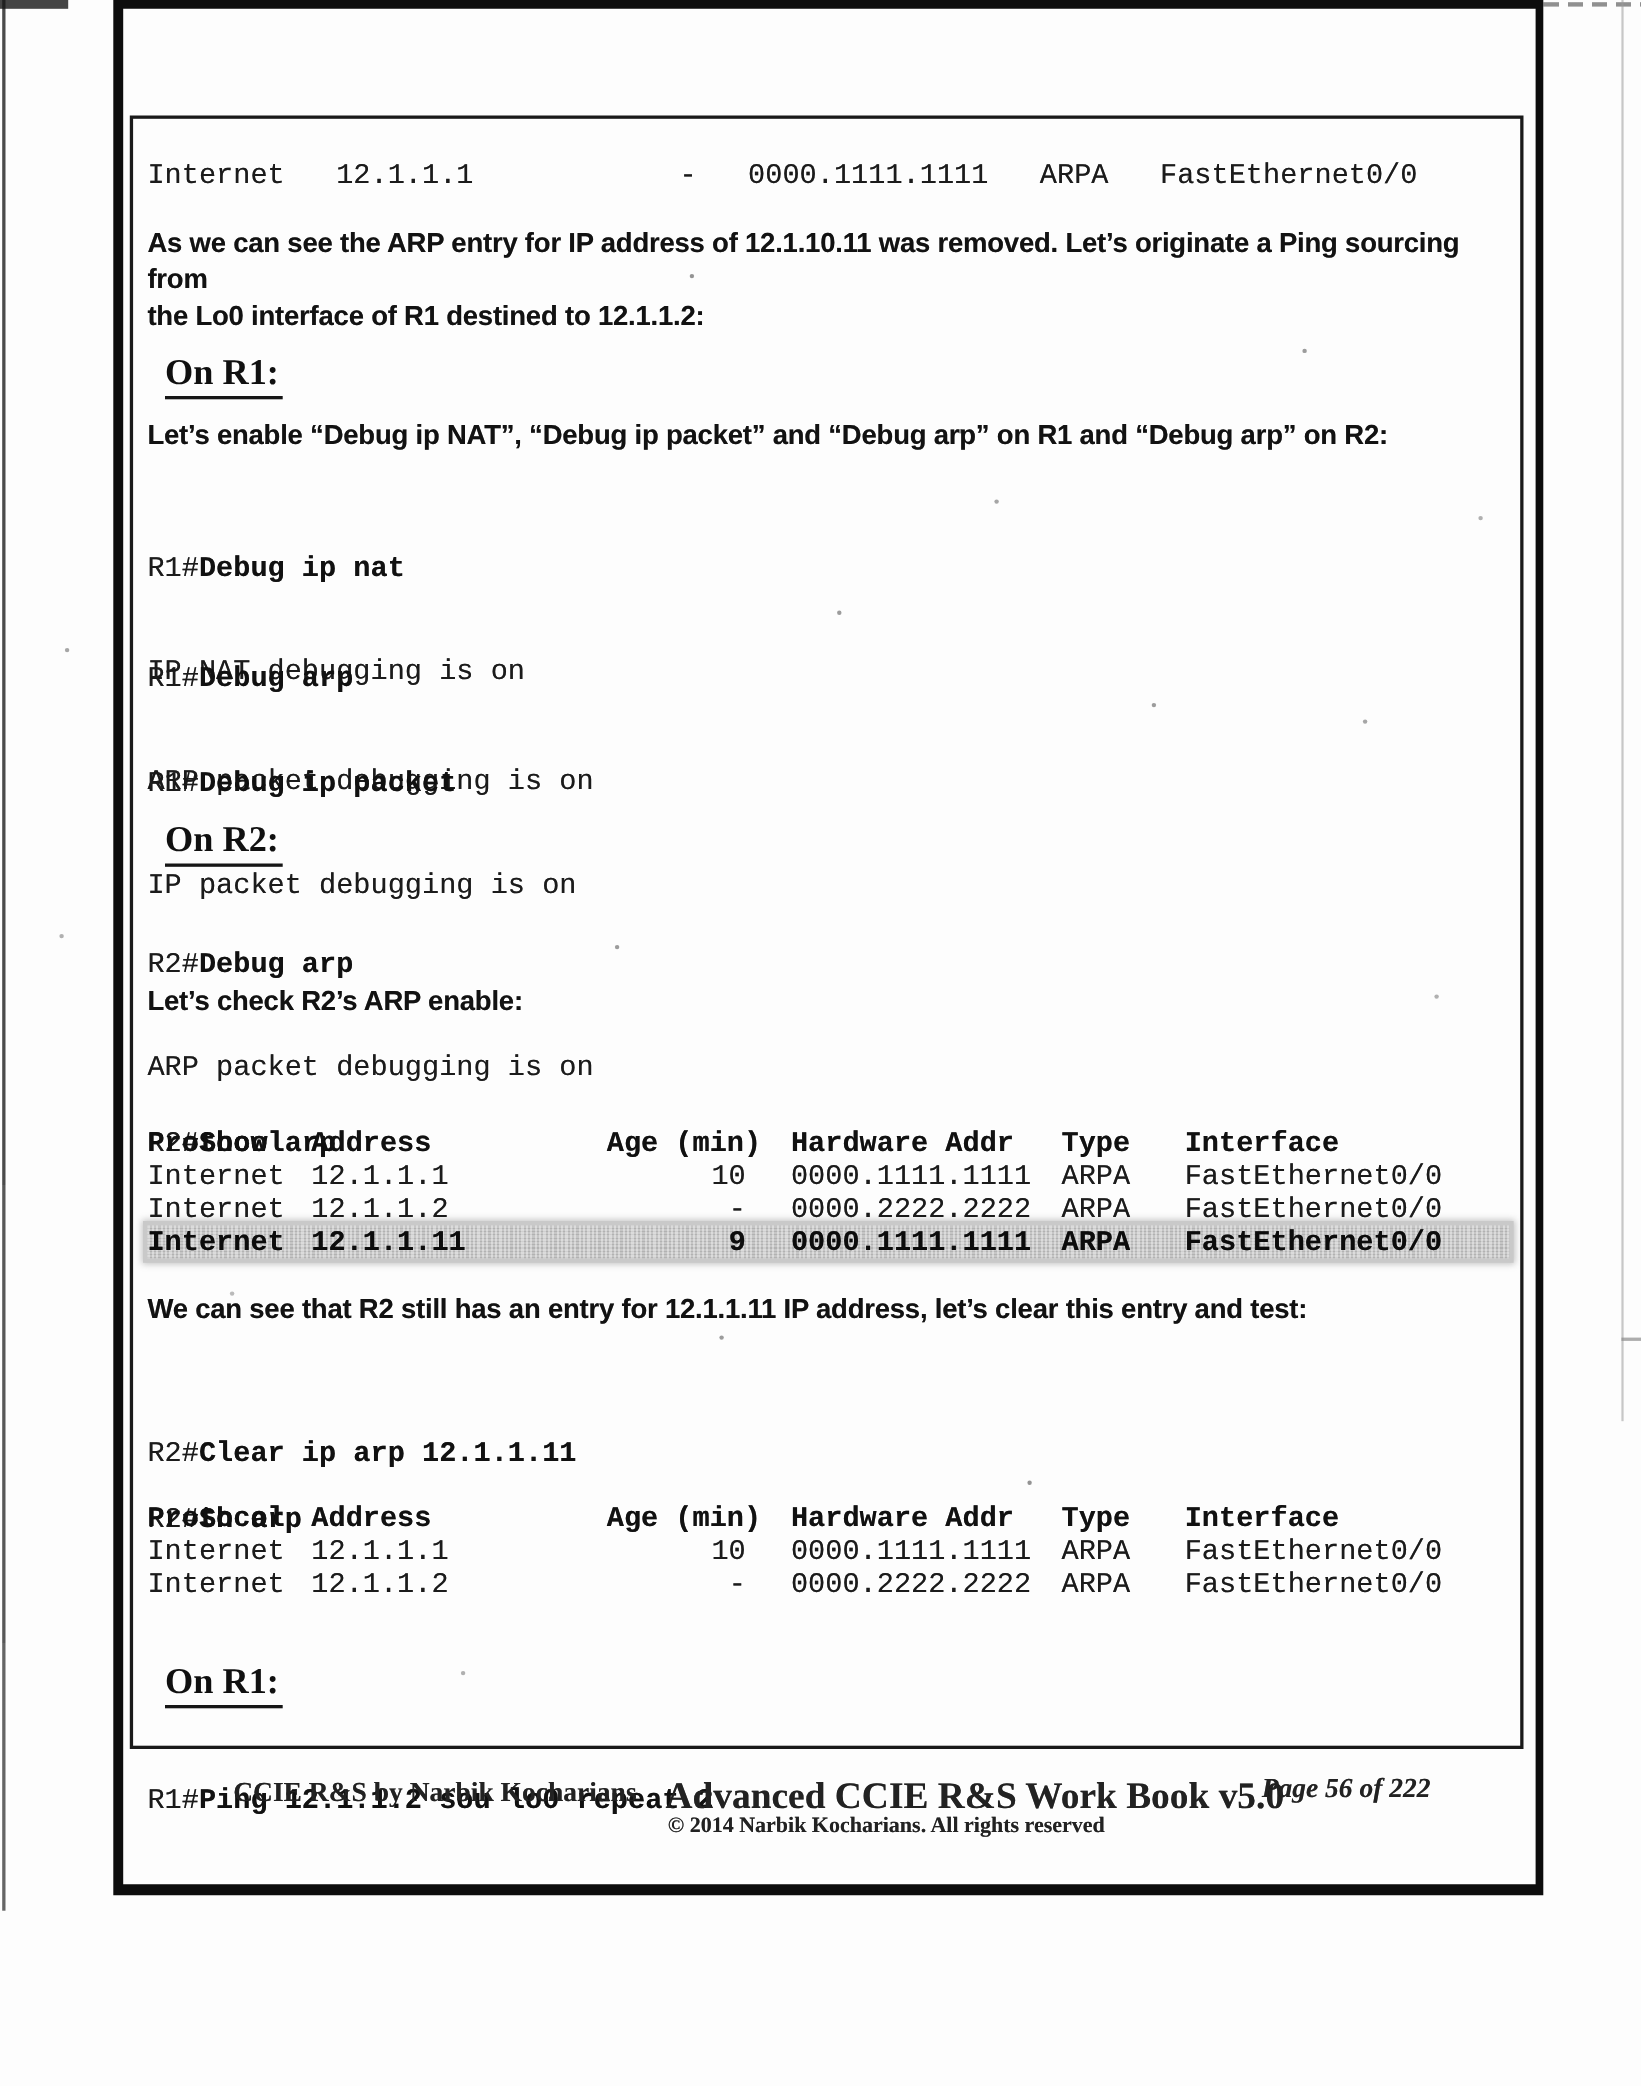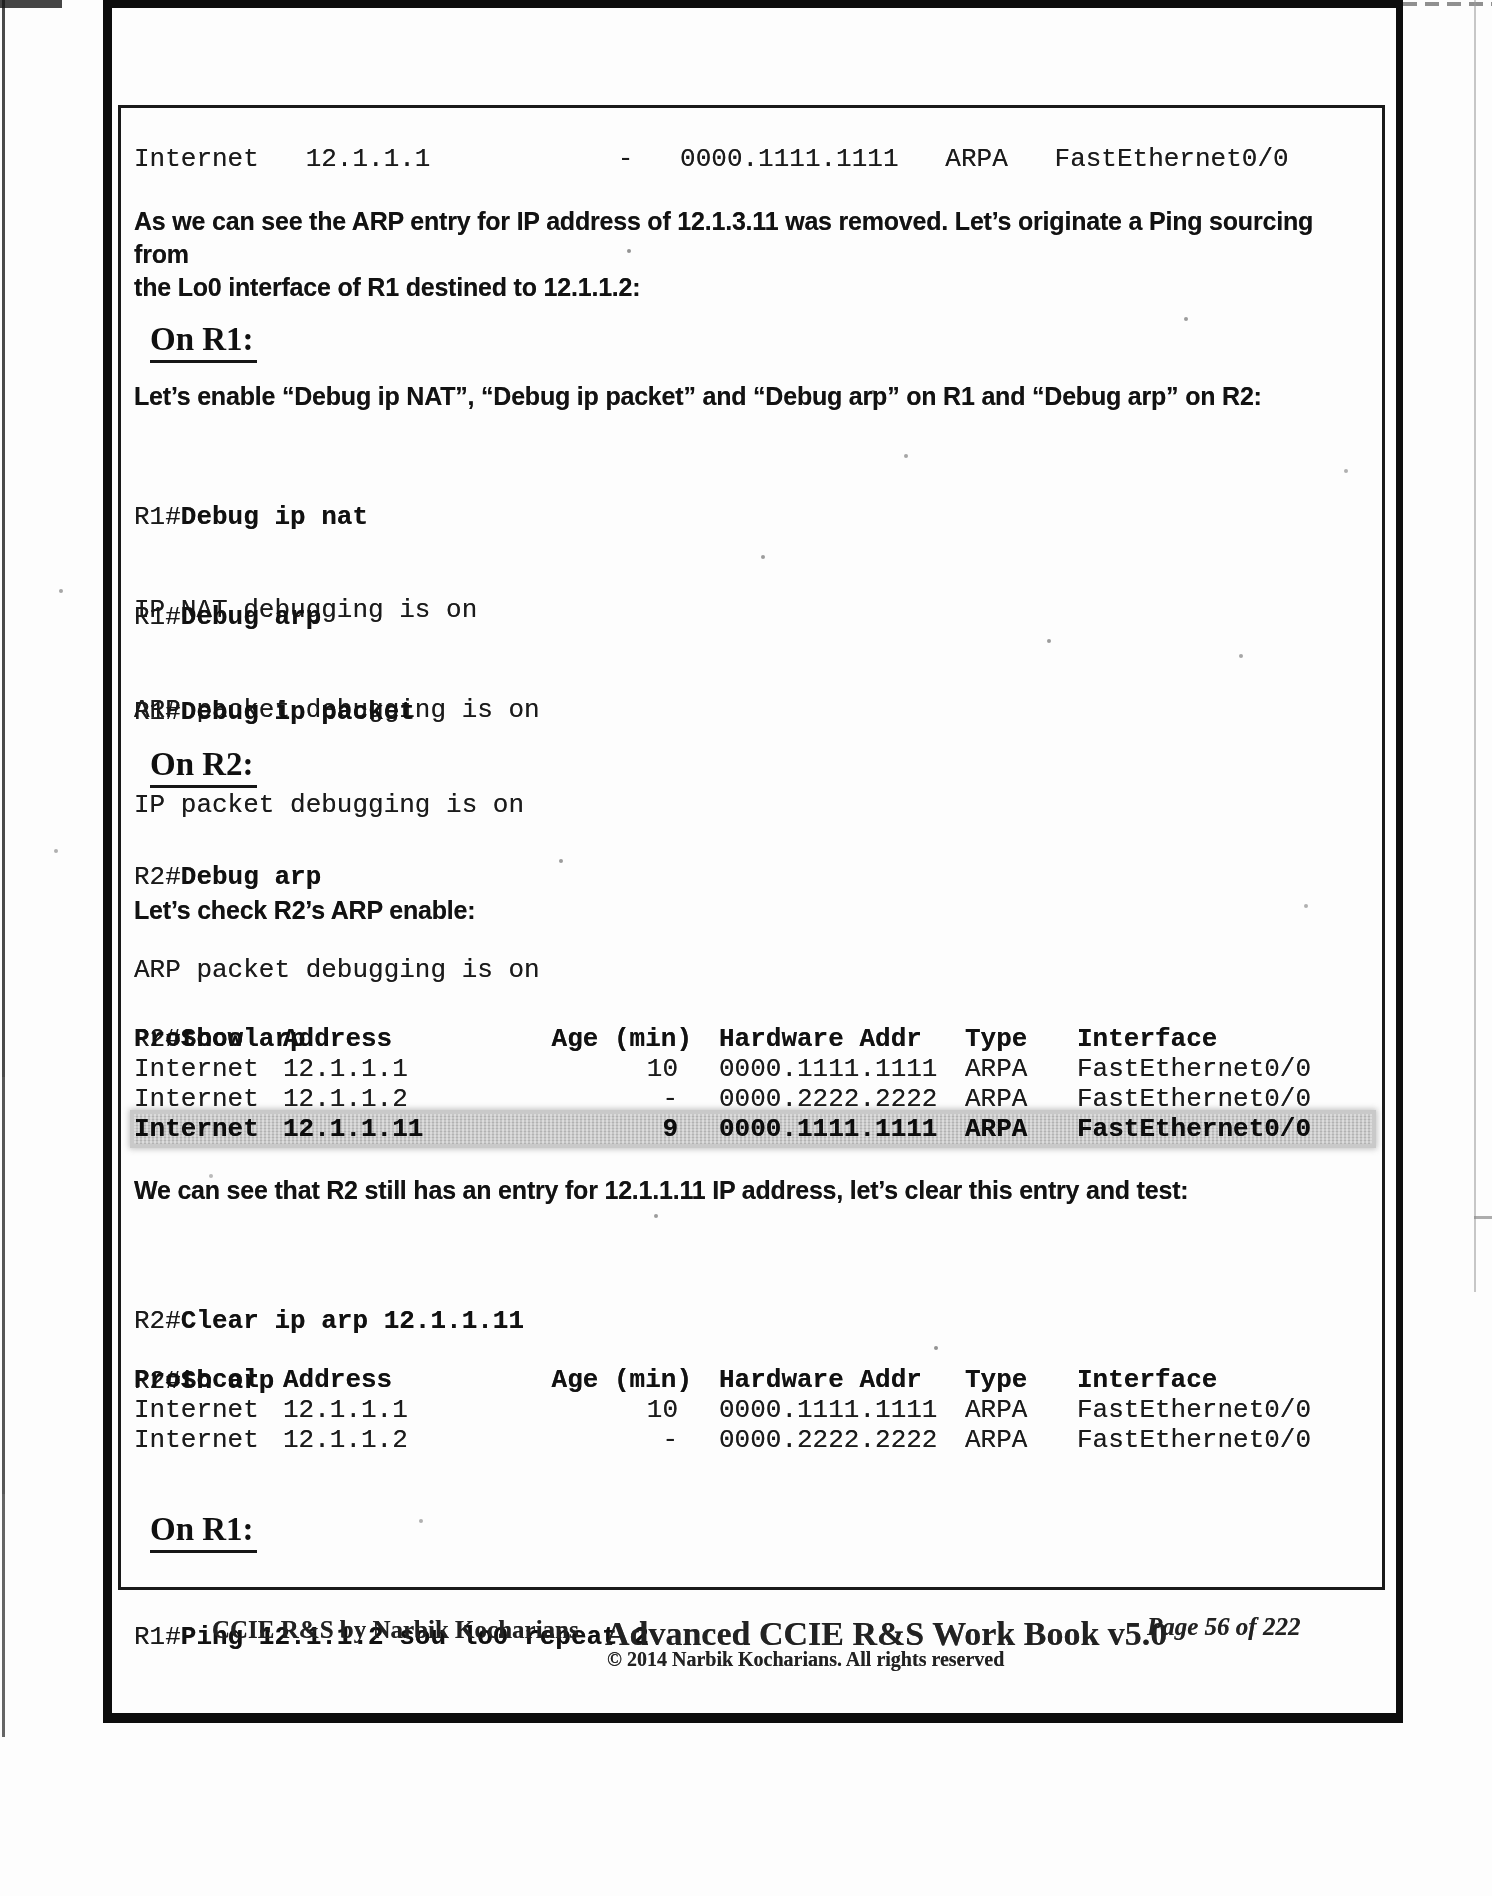--- a/index.html
+++ b/index.html
@@ -113,21 +113,21 @@
   <div class="right-faint-line"></div>
   <div class="right-tick"></div>
   <div class="speckles"></div>
 
   <div class="frame">
 
     <div class="content-box">
 
       <div class="block mono" style="top:36px">Internet   12.1.1.1            -   0000.1111.1111   ARPA   FastEthernet0/0</div>
 
-      <p class="block sans" style="top:97px">As we can see the ARP entry for IP address of 12.1.3.11 was removed. Let’s originate a Ping sourcing from
+      <p class="block sans" style="top:97px">As we can see the ARP entry for IP address of 12.1.10.11 was removed. Let’s originate a Ping sourcing from
 the Lo0 interface of R1 destined to 12.1.1.2:</p>
 
       <h2 class="block heading" style="top:196px"><span>On R1:</span></h2>
 
       <p class="block sans" style="top:272px">Let’s enable “Debug ip NAT”, “Debug ip packet” and “Debug arp” on R1 and “Debug arp” on R2:</p>
 
       <div class="block mono" style="top:332px">
         <div><span>R1#</span><span class="cmd">Debug ip nat</span></div>
         <div>IP NAT debugging is on</div>
       </div>

